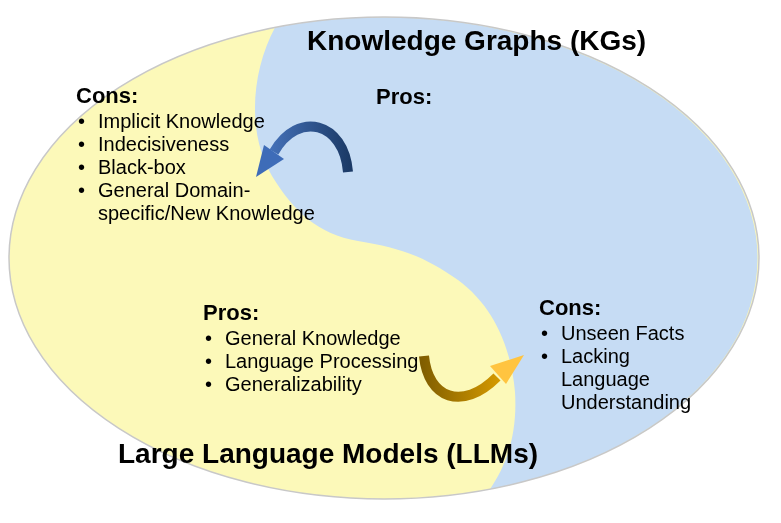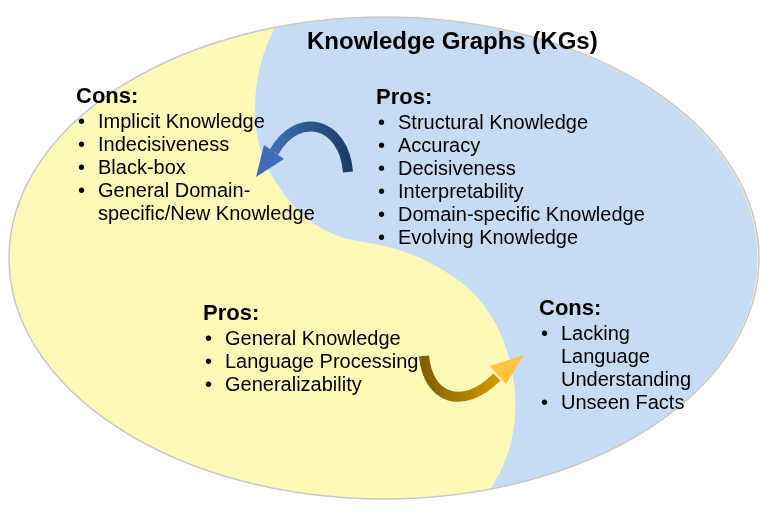--- a/index.html
+++ b/index.html
@@ -16,21 +16,21 @@
     overflow: hidden;
     background: #ffffff;
   }
   .stage svg {
     position: absolute;
     left: 0;
     top: 0;
   }
   .title {
     position: absolute;
-    font-size: 24px;
+    font-size: 28px;
     font-weight: 700;
     line-height: 28px;
     white-space: nowrap;
     color: var(--text, #000);
   }
   .kg-title  { left: 307px; top: 27px; }
   .llm-title { left: 118px; top: 440px; }
 
   .panel { position: absolute; }
   .panel .heading {
@@ -109,41 +109,34 @@
     <ul>
         <li>Implicit Knowledge</li>
         <li>Indecisiveness</li>
         <li>Black-box</li>
         <li>General Domain-specific/New Knowledge</li>
       </ul>
   </div>
 
   <div class="panel kg-pros">
     <div class="heading">Pros:</div>
-    <ul>
-        <li>Structural Knowledge</li>
-        <li>Accuracy</li>
-        <li>Decisiveness</li>
-        <li>Interpretability</li>
-        <li>Domain-specific Knowledge</li>
-        <li>Evolving Knowledge</li>
-      </ul>
   </div>
 
   <div class="panel llm-pros">
     <div class="heading">Pros:</div>
     <ul>
         <li>General Knowledge</li>
         <li>Language Processing</li>
         <li>Generalizability</li>
       </ul>
   </div>
 
   <div class="panel llm-cons">
     <div class="heading">Cons:</div>
     <ul>
+        <li>Unseen Facts</li>
         <li>Lacking Language Understanding</li>
-        <li>Unseen Facts</li>
       </ul>
   </div>
 
+  <div class="title llm-title">Large Language Models (LLMs)</div>
 
 </div>
 
 </body></html>

